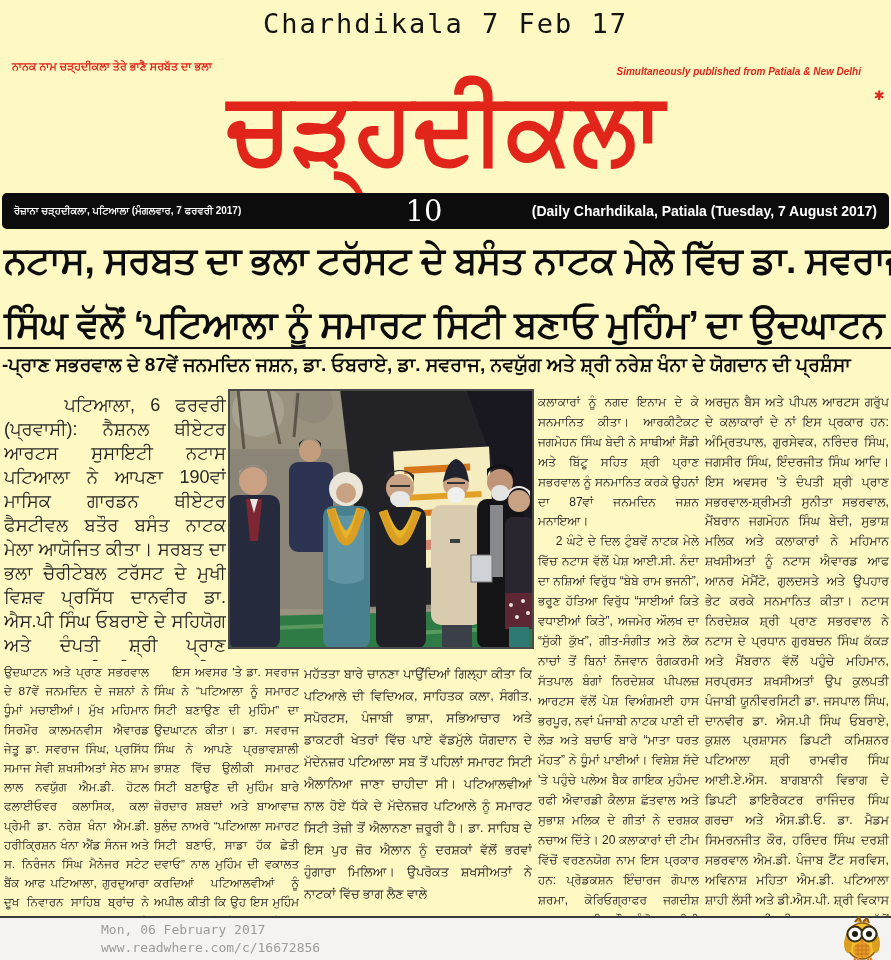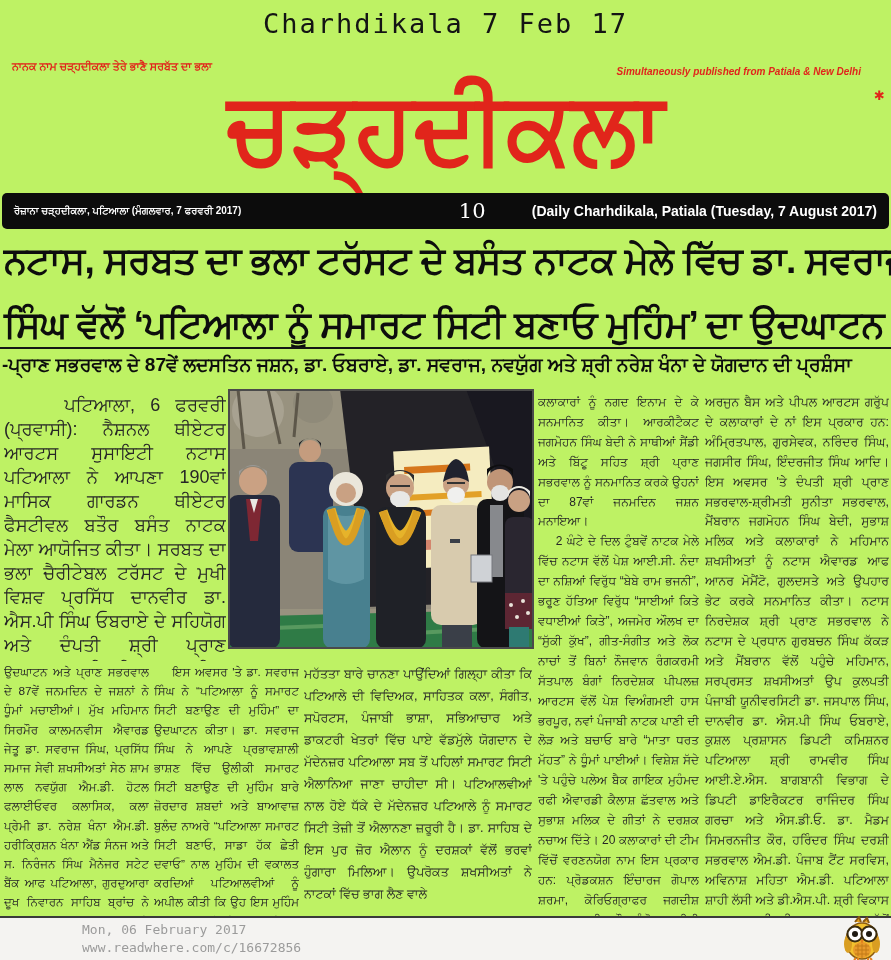--- a/index.html
+++ b/index.html
@@ -1,54 +1,54 @@
 <!DOCTYPE html>
 <html><head>
 <meta charset="utf-8">
 <style>
   html,body{margin:0;padding:0;background:#ffffff;}
-  #page{position:relative;width:891px;height:960px;background:#bef264;overflow:hidden;
+  #page{position:relative;width:891px;height:960px;background:#fef9c3;overflow:hidden;
         font-family:"Liberation Sans","DejaVu Sans",sans-serif;color:#222;}
   .mono{font-family:"DejaVu Sans Mono","Liberation Mono",monospace;}
 
   .page-title{position:absolute;top:8px;left:0;width:100%;text-align:center;
               font-size:27px;letter-spacing:2px;color:#141414;}
 
   .slogan{position:absolute;left:12px;top:60px;font-size:11px;font-weight:bold;color:#e1251b;}
   .pubnote{position:absolute;right:30px;top:66px;font-size:10px;font-weight:bold;color:#e1251b;font-style:italic;}
   .logo{position:absolute;top:74px;left:0;width:100%;text-align:center;font-size:96px;
         line-height:108px;font-weight:700;color:#e1251b;transform:scaleY(1.04);}
   .star{position:absolute;right:6px;top:88px;color:#e1251b;font-size:13px;}
 
   .datebar{position:absolute;left:2px;top:193px;width:887px;height:36px;background:#0c0c0c;
            border-radius:5px;display:flex;align-items:center;box-sizing:border-box;
            padding:0 12px;color:#fff;}
   .datebar .dl{flex:1;font-size:10px;font-weight:bold;text-align:left;}
-  .datebar .dp{width:80px;text-align:right;font-size:21px;font-family:"DejaVu Serif","Liberation Serif",serif;}
+  .datebar .dp{width:80px;text-align:left;font-size:29px;font-family:"DejaVu Serif","Liberation Serif",serif;}
   .datebar .dr{flex:1;font-size:14px;font-weight:bold;text-align:right;}
 
   .headline{position:absolute;left:4px;width:883px;font-size:37px;font-weight:800;
             color:#0d0d0d;letter-spacing:-0.5px;white-space:nowrap;}
   .h1a{top:240px;} .h1b{top:304px;}
   .rule1{position:absolute;left:0;top:347px;width:891px;height:2px;background:#151515;}
   .subhead{position:absolute;left:2px;top:354px;width:887px;font-size:19px;font-weight:700;color:#0d0d0d;white-space:nowrap;}
 
   .jtext{position:absolute;text-align:justify;color:#262626;white-space:pre-wrap;overflow:hidden;}
   .col-topleft{left:4px;top:393px;width:222px;height:268px;font-size:18px;line-height:24px;}
   .col-a{left:4px;top:663px;width:145px;height:266px;font-size:11.8px;line-height:19.2px;}
   .col-b{left:154px;top:663px;width:145px;height:266px;font-size:11.8px;line-height:19.2px;}
   .col-c{left:304px;top:663px;width:228px;height:266px;font-size:12.6px;line-height:22px;}
   .col-r1{left:538px;top:393px;width:161px;height:537px;font-size:12px;line-height:19.9px;}
   .col-r2{left:705px;top:393px;width:184px;height:537px;font-size:12.4px;line-height:19.9px;}
 
   .photo{position:absolute;left:228px;top:389px;width:306px;height:260px;}
 
   .rule2{position:absolute;left:0;top:916px;width:891px;height:2px;background:#3a3a3a;}
   .footer{position:absolute;left:0;top:918px;width:891px;height:42px;background:#f4f3f1;}
-  .footer .ftext{position:absolute;left:82px;top:3px;font-size:13px;line-height:18px;color:#9b9b9b;}
+  .footer .ftext{position:absolute;left:101px;top:3px;font-size:13px;line-height:18px;color:#9b9b9b;}
   .footer .furl{color:#9b9b9b;text-decoration:none;display:block;}
   .owl{position:absolute;right:8px;top:-2px;width:42px;height:44px;}
 </style>
 </head>
 <body>
 
 <div id="page">
 
   <div class="page-title mono">Charhdikala 7 Feb 17</div>
 
@@ -61,21 +61,21 @@
 
   <div class="datebar">
     <div class="dl">ਰੋਜ਼ਾਨਾ ਚੜ੍ਹਦੀਕਲਾ, ਪਟਿਆਲਾ (ਮੰਗਲਵਾਰ, 7 ਫਰਵਰੀ 2017)</div>
     <div class="dp">10</div>
     <div class="dr">(Daily Charhdikala, Patiala (Tuesday, 7 August 2017)</div>
   </div>
 
   <div class="headline h1a">ਨਟਾਸ, ਸਰਬਤ ਦਾ ਭਲਾ ਟਰੱਸਟ ਦੇ ਬਸੰਤ ਨਾਟਕ ਮੇਲੇ ਵਿੱਚ ਡਾ. ਸਵਰਾਜ</div>
   <div class="headline h1b">ਸਿੰਘ ਵੱਲੋਂ ‘ਪਟਿਆਲਾ ਨੂੰ ਸਮਾਰਟ ਸਿਟੀ ਬਣਾਓ ਮੁਹਿੰਮ’ ਦਾ ਉਦਘਾਟਨ</div>
   <div class="rule1"></div>
-  <div class="subhead">-ਪ੍ਰਾਣ ਸਭਰਵਾਲ ਦੇ 87ਵੇਂ ਲਦਸਤਿਨ ਜਸ਼ਨ, ਡਾ. ਓਬਰਾਏ, ਡਾ. ਸਵਰਾਜ, ਨਵਯੁੱਗ ਅਤੇ ਸ਼੍ਰੀ ਨਰੇਸ਼ ਖੰਨਾ ਦੇ ਯੋਗਦਾਨ ਦੀ ਪ੍ਰਸ਼ੰਸਾ</div>
+  <div class="subhead">-ਪ੍ਰਾਣ ਸਭਰਵਾਲ ਦੇ 87ਵੇਂ ਜਨਮਦਿਨ ਜਸ਼ਨ, ਡਾ. ਓਬਰਾਏ, ਡਾ. ਸਵਰਾਜ, ਨਵਯੁੱਗ ਅਤੇ ਸ਼੍ਰੀ ਨਰੇਸ਼ ਖੰਨਾ ਦੇ ਯੋਗਦਾਨ ਦੀ ਪ੍ਰਸ਼ੰਸਾ</div>
 
   <div class="jtext col-topleft">    ਪਟਿਆਲਾ, 6 ਫਰਵਰੀ (ਪ੍ਰਵਾਸੀ): ਨੈਸ਼ਨਲ ਥੀਏਟਰ ਆਰਟਸ ਸੁਸਾਇਟੀ ਨਟਾਸ ਪਟਿਆਲਾ ਨੇ ਆਪਣਾ 190ਵਾਂ ਮਾਸਿਕ ਗਾਰਡਨ ਥੀਏਟਰ ਫੈਸਟੀਵਲ ਬਤੌਰ ਬਸੰਤ ਨਾਟਕ ਮੇਲਾ ਆਯੋਜਿਤ ਕੀਤਾ। ਸਰਬਤ ਦਾ ਭਲਾ ਚੈਰੀਟੇਬਲ ਟਰੱਸਟ ਦੇ ਮੁਖੀ ਵਿਸ਼ਵ ਪ੍ਰਸਿੱਧ ਦਾਨਵੀਰ ਡਾ. ਐਸ.ਪੀ ਸਿੰਘ ਓਬਰਾਏ ਦੇ ਸਹਿਯੋਗ ਅਤੇ ਦੰਪਤੀ ਸ਼੍ਰੀ ਪ੍ਰਾਣ ਸਭਰਵਾਲ-ਸ਼੍ਰੀਮਤੀ ਸੁਨੀਤਾ ਸਭਰਵਾਲ ਦੇ ਨਿਰਦੇਸ਼ਕ ਹੇਠ ਆਯੋਜਿਤ ਨਾਟਕ ਮੇਲੇ ਵਿੱਚ ਮੁੱਖ ਮਹਿਮਾਨ ਵਿਸ਼ਵ ਚਿੰਤਕ ਪੇਸ਼ ਨਾਟਕਾਂ, ਵਿਸ਼ਵ ਚਿੰਤਕ ਐਵਾਰਡੀ ਡਾ. ਸਵਰਾਜ ਸਿੰਘ ਵੱਲੋਂ “ਪਟਿਆਲਾ ਨੂੰ ਸਮਾਰਟ ਸਿਟੀ ਬਣਾਓ ਮੁਹਿੰਮ” ਦੇ</div>
   <div class="jtext col-a">ਉਦਘਾਟਨ ਅਤੇ ਪ੍ਰਾਣ ਸਭਰਵਾਲ ਦੇ 87ਵੇਂ ਜਨਮਦਿਨ ਦੇ ਜਸ਼ਨਾਂ ਨੇ ਧੂੰਮਾਂ ਮਚਾਈਆਂ। ਮੁੱਖ ਮਹਿਮਾਨ ਸਿਰਮੌਰ ਕਾਲਮਨਵੀਸ ਐਵਾਰਡ ਜੇਤੂ ਡਾ. ਸਵਰਾਜ ਸਿੰਘ, ਪ੍ਰਸਿੱਧ ਸਮਾਜ ਸੇਵੀ ਸ਼ਖਸੀਅਤਾਂ ਸੇਠ ਸ਼ਾਮ ਲਾਲ ਨਵਯੁੱਗ ਐਮ.ਡੀ. ਹੋਟਲ ਫਲਾਈਓਵਰ ਕਲਾਸਿਕ, ਕਲਾ ਪ੍ਰੇਮੀ ਡਾ. ਨਰੇਸ਼ ਖੰਨਾ ਐਮ.ਡੀ. ਹਰੀਕ੍ਰਿਸ਼ਨ ਖੰਨਾ ਐਂਡ ਸੰਨਜ ਅਤੇ ਸ. ਨਿਰੰਜਨ ਸਿੰਘ ਮੈਨੇਜਰ ਸਟੇਟ ਬੈਂਕ ਆਫ ਪਟਿਆਲਾ, ਗੁਰਦੁਆਰਾ ਦੂਖ ਨਿਵਾਰਨ ਸਾਹਿਬ ਬ੍ਰਾਂਚ ਨੇ ਭਗਵਾਨ ਨਟਰਾਜ ਦੀ ਪ੍ਰਤਿਮਾ 'ਤੇ ਪੁਸ਼ਪਾਂਜਲੀ ਅਤੇ ਪ੍ਰਸ਼ਾਦ ਭੇਂਟ ਕਰਕੇ ਸੰਸਕ੍ਰਿਤ ਸ਼ਲੋਕਾਂ ਦੇ ਉਚਾਰਨ ਦੌਰਾਨ ਉਦਘਾਟਨ ਕੀਤਾ।</div>
   <div class="jtext col-b">    ਇਸ ਅਵਸਰ 'ਤੇ ਡਾ. ਸਵਰਾਜ ਸਿੰਘ ਨੇ “ਪਟਿਆਲਾ ਨੂੰ ਸਮਾਰਟ ਸਿਟੀ ਬਣਾਉਣ ਦੀ ਮੁਹਿੰਮ” ਦਾ ਉਦਘਾਟਨ ਕੀਤਾ। ਡਾ. ਸਵਰਾਜ ਸਿੰਘ ਨੇ ਆਪਣੇ ਪ੍ਰਭਾਵਸ਼ਾਲੀ ਭਾਸ਼ਣ ਵਿੱਚ ਉਲੀਕੀ ਸਮਾਰਟ ਸਿਟੀ ਬਣਾਉਣ ਦੀ ਮੁਹਿੰਮ ਬਾਰੇ ਜ਼ੋਰਦਾਰ ਸ਼ਬਦਾਂ ਅਤੇ ਬਾਆਵਾਜ਼ ਬੁਲੰਦ ਨਾਅਰੇ “ਪਟਿਆਲਾ ਸਮਾਰਟ ਸਿਟੀ ਬਣਾਓ, ਸਾਡਾ ਹੱਕ ਛੇਤੀ ਦਵਾਓ” ਨਾਲ ਮੁਹਿੰਮ ਦੀ ਵਕਾਲਤ ਕਰਦਿਆਂ ਪਟਿਆਲਵੀਆਂ ਨੂੰ ਅਪੀਲ ਕੀਤੀ ਕਿ ਉਹ ਇਸ ਮੁਹਿੰਮ ਵਿੱਚ ਸ਼ਾਮਲ ਹੋ ਕੇ ਪਟਿਆਲੇ ਦੀ ਸ਼ਾਨ ਨੂੰ ਵਿਸ਼ਵ ਵਿੱਚ ਉਜਾਗਰ ਕਰਨ। ਉਹਨਾਂ ਨੇ ਪਟਿਆਲਾ ਦੀ ਇਤਿਹਾਸਕ</div>
   <div class="jtext col-c">ਮਹੱਤਤਾ ਬਾਰੇ ਚਾਨਣਾ ਪਾਉਂਦਿਆਂ ਗਿਲ੍ਹਾ ਕੀਤਾ ਕਿ ਪਟਿਆਲੇ ਦੀ ਵਿਦਿਅਕ, ਸਾਹਿਤਕ ਕਲਾ, ਸੰਗੀਤ, ਸਪੋਰਟਸ, ਪੰਜਾਬੀ ਭਾਸ਼ਾ, ਸਭਿਆਚਾਰ ਅਤੇ ਡਾਕਟਰੀ ਖੇਤਰਾਂ ਵਿੱਚ ਪਾਏ ਵੱਡਮੁੱਲੇ ਯੋਗਦਾਨ ਦੇ ਮੱਦੇਨਜ਼ਰ ਪਟਿਆਲਾ ਸਬ ਤੋਂ ਪਹਿਲਾਂ ਸਮਾਰਟ ਸਿਟੀ ਐਲਾਨਿਆ ਜਾਣਾ ਚਾਹੀਦਾ ਸੀ। ਪਟਿਆਲਵੀਆਂ ਨਾਲ ਹੋਏ ਧੱਕੇ ਦੇ ਮੱਦੇਨਜ਼ਰ ਪਟਿਆਲੇ ਨੂੰ ਸਮਾਰਟ ਸਿਟੀ ਤੇਜ਼ੀ ਤੋਂ ਐਲਾਨਣਾ ਜ਼ਰੂਰੀ ਹੈ। ਡਾ. ਸਾਹਿਬ ਦੇ ਇਸ ਪੁਰ ਜ਼ੋਰ ਐਲਾਨ ਨੂੰ ਦਰਸ਼ਕਾਂ ਵੱਲੋਂ ਭਰਵਾਂ ਹੁੰਗਾਰਾ ਮਿਲਿਆ। ਉਪਰੋਕਤ ਸ਼ਖਸੀਅਤਾਂ ਨੇ ਨਾਟਕਾਂ ਵਿੱਚ ਭਾਗ ਲੈਣ ਵਾਲੇ</div>
   <div class="jtext col-r1">ਕਲਾਕਾਰਾਂ ਨੂੰ ਨਗਦ ਇਨਾਮ ਦੇ ਕੇ ਸਨਮਾਨਿਤ ਕੀਤਾ। ਆਰਕੀਟੈਕਟ ਜਗਮੋਹਨ ਸਿੰਘ ਬੇਦੀ ਨੇ ਸਾਥੀਆਂ ਸੈਂਡੀ ਅਤੇ ਬਿੱਟੂ ਸਹਿਤ ਸ਼੍ਰੀ ਪ੍ਰਾਣ ਸਭਰਵਾਲ ਨੂੰ ਸਨਮਾਨਿਤ ਕਰਕੇ ਉਹਨਾਂ ਦਾ 87ਵਾਂ ਜਨਮਦਿਨ ਜਸ਼ਨ ਮਨਾਇਆ।
     2 ਘੰਟੇ ਦੇ ਦਿਲ ਟੁੰਬਵੇਂ ਨਾਟਕ ਮੇਲੇ ਵਿੱਚ ਨਟਾਸ ਵੱਲੋਂ ਪੇਸ਼ ਆਈ.ਸੀ. ਨੰਦਾ ਦਾ ਨਸ਼ਿਆਂ ਵਿਰੁੱਧ “ਬੇਬੇ ਰਾਮ ਭਜਨੀ”, ਭਰੂਣ ਹੱਤਿਆ ਵਿਰੁੱਧ “ਸਾਈਆਂ ਕਿਤੇ ਵਧਾਈਆਂ ਕਿਤੇ”, ਅਜਮੇਰ ਔਲਖ ਦਾ “ਸੁੱਕੀ ਕੁੱਖ”, ਗੀਤ-ਸੰਗੀਤ ਅਤੇ ਲੋਕ ਨਾਚਾਂ ਤੋਂ ਬਿਨਾਂ ਨੌਜਵਾਨ ਰੰਗਕਰਮੀ ਸੱਤਪਾਲ ਬੰਗਾਂ ਨਿਰਦੇਸ਼ਕ ਪੀਪਲਜ਼ ਆਰਟਸ ਵੱਲੋਂ ਪੇਸ਼ ਵਿਅੰਗਮਈ ਹਾਸ ਭਰਪੂਰ, ਨਵਾਂ ਪੰਜਾਬੀ ਨਾਟਕ ਪਾਣੀ ਦੀ ਲੋੜ ਅਤੇ ਬਚਾਓ ਬਾਰੇ “ਮਾਤਾ ਧਰਤ ਮੱਹਤ” ਨੇ ਧੂੰਮਾਂ ਪਾਈਆਂ। ਵਿਸ਼ੇਸ਼ ਸੱਦੇ 'ਤੇ ਪਹੁੰਚੇ ਪਲੇਅ ਬੈਕ ਗਾਇਕ ਮੁਹੰਮਦ ਰਫੀ ਐਵਾਰਡੀ ਕੈਲਾਸ਼ ਛੱਤਵਾਲ ਅਤੇ ਸੁਭਾਸ਼ ਮਲਿਕ ਦੇ ਗੀਤਾਂ ਨੇ ਦਰਸ਼ਕ ਨਚਾਅ ਦਿੱਤੇ। 20 ਕਲਾਕਾਰਾਂ ਦੀ ਟੀਮ ਵਿੱਚੋਂ ਵਰਣਨਯੋਗ ਨਾਮ ਇਸ ਪ੍ਰਕਾਰ ਹਨ: ਪ੍ਰੋਡਕਸ਼ਨ ਇੰਚਾਰਜ ਗੋਪਾਲ ਸ਼ਰਮਾ, ਕੋਰਿਓਗ੍ਰਾਫਰ ਜਗਦੀਸ਼ ਕੁਮਾਰ, ਗੁਰਮੀਤ ਕੌਰ ਕੰਬੋਜ, ਸਵੀਟੀ ਰਾਜਪੂਤ, ਦਮਨ, ਪ੍ਰੇਰਣਾ, ਰਾਜਸ਼੍ਰੀ, ਯੁਵਰਾਜ ਧਾਲੀਵਾਲ, ਮੰਗਲ ਸਿੰਘ ਜੌਲੀ, ਜਸਪ੍ਰੀਤ ਸਿੰਘ, ਇੰਦਰਪ੍ਰੀਤ,</div>
   <div class="jtext col-r2">ਅਰਜੁਨ ਬੈਸ ਅਤੇ ਪੀਪਲ ਆਰਟਸ ਗਰੁੱਪ ਦੇ ਕਲਾਕਾਰਾਂ ਦੇ ਨਾਂ ਇਸ ਪ੍ਰਕਾਰ ਹਨ: ਅੰਮ੍ਰਿਤਪਾਲ, ਗੁਰਸੇਵਕ, ਨਰਿੰਦਰ ਸਿੰਘ, ਜਗਸੀਰ ਸਿੰਘ, ਇੰਦਰਜੀਤ ਸਿੰਘ ਆਦਿ। ਇਸ ਅਵਸਰ 'ਤੇ ਦੰਪਤੀ ਸ਼੍ਰੀ ਪ੍ਰਾਣ ਸਭਰਵਾਲ-ਸ਼੍ਰੀਮਤੀ ਸੁਨੀਤਾ ਸਭਰਵਾਲ, ਮੈਂਬਰਾਨ ਜਗਮੋਹਨ ਸਿੰਘ ਬੇਦੀ, ਸੁਭਾਸ਼ ਮਲਿਕ ਅਤੇ ਕਲਾਕਾਰਾਂ ਨੇ ਮਹਿਮਾਨ ਸ਼ਖਸੀਅਤਾਂ ਨੂੰ ਨਟਾਸ ਐਵਾਰਡ ਆਫ ਆਨਰ ਮੋਮੈਂਟੋ, ਗੁਲਦਸਤੇ ਅਤੇ ਉਪਹਾਰ ਭੇਟ ਕਰਕੇ ਸਨਮਾਨਿਤ ਕੀਤਾ। ਨਟਾਸ ਨਿਰਦੇਸ਼ਕ ਸ਼੍ਰੀ ਪ੍ਰਾਣ ਸਭਰਵਾਲ ਨੇ ਨਟਾਸ ਦੇ ਪ੍ਰਧਾਨ ਗੁਰਬਚਨ ਸਿੰਘ ਕੱਕੜ ਅਤੇ ਮੈਂਬਰਾਨ ਵੱਲੋਂ ਪਹੁੰਚੇ ਮਹਿਮਾਨ, ਸਰਪ੍ਰਸਤ ਸ਼ਖਸੀਅਤਾਂ ਉਪ ਕੁਲਪਤੀ ਪੰਜਾਬੀ ਯੂਨੀਵਰਸਿਟੀ ਡਾ. ਜਸਪਾਲ ਸਿੰਘ, ਦਾਨਵੀਰ ਡਾ. ਐਸ.ਪੀ ਸਿੰਘ ਓਬਰਾਏ, ਕੁਸ਼ਲ ਪ੍ਰਸ਼ਾਸਨ ਡਿਪਟੀ ਕਮਿਸ਼ਨਰ ਪਟਿਆਲਾ ਸ਼੍ਰੀ ਰਾਮਵੀਰ ਸਿੰਘ ਆਈ.ਏ.ਐਸ. ਬਾਗਬਾਨੀ ਵਿਭਾਗ ਦੇ ਡਿਪਟੀ ਡਾਇਰੈਕਟਰ ਰਾਜਿੰਦਰ ਸਿੰਘ ਗਰਚਾ ਅਤੇ ਐਸ.ਡੀ.ਓ. ਡਾ. ਮੈਡਮ ਸਿਮਰਨਜੀਤ ਕੌਰ, ਹਰਿੰਦਰ ਸਿੰਘ ਦਰਸ਼ੀ ਸਭਰਵਾਲ ਐਮ.ਡੀ. ਪੰਜਾਬ ਟੈਂਟ ਸਰਵਿਸ, ਅਵਿਨਾਸ਼ ਮਹਿਤਾ ਐਮ.ਡੀ. ਪਟਿਆਲਾ ਸ਼ਾਹੀ ਲੱਸੀ ਅਤੇ ਡੀ.ਐਸ.ਪੀ. ਸ਼੍ਰੀ ਵਿਕਾਸ ਸਭਰਵਾਲ-ਸ਼੍ਰੀਮਤੀ ਕੁਮਦ ਸਭਰਵਾਲ ਵੱਲੋਂ ਮਿਲੇ ਸਹਿਯੋਗ ਲਈ ਧੰਨਵਾਦ ਕੀਤਾ।</div>
 
   <svg class="photo" viewBox="0 0 306 260" aria-label="group photo">

